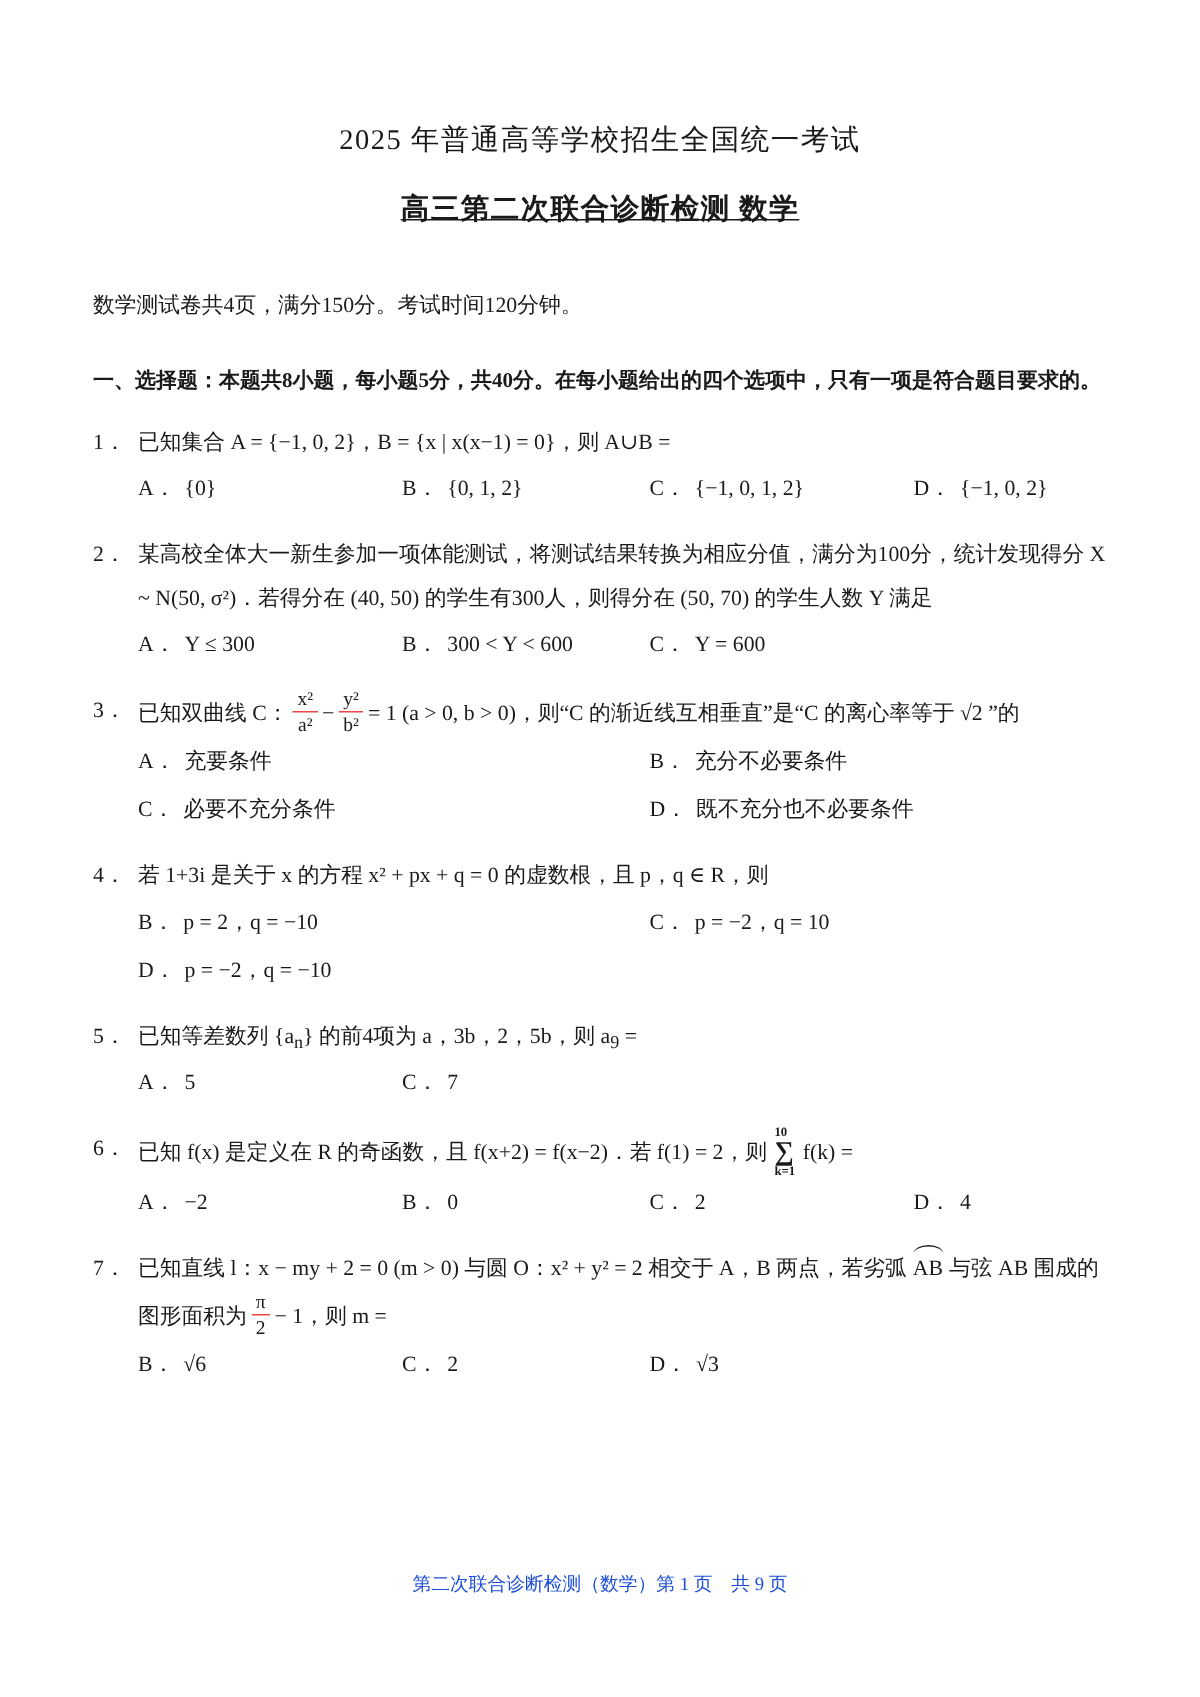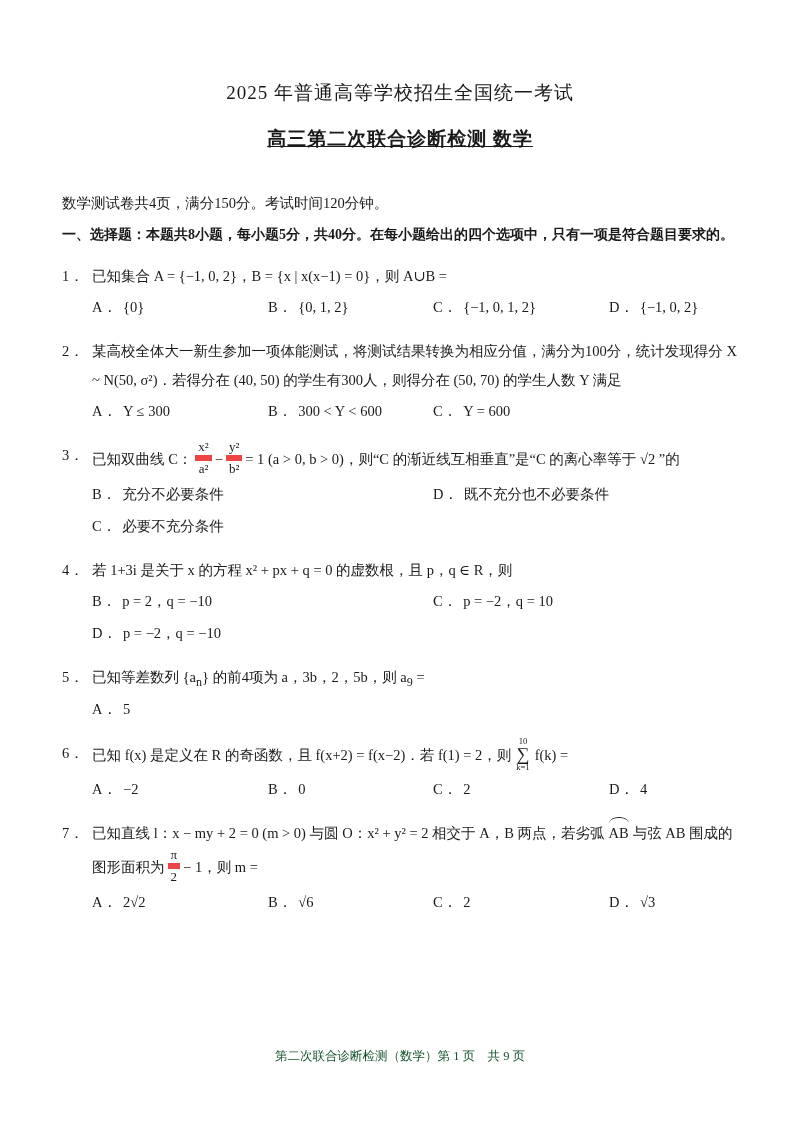--- a/index.html
+++ b/index.html
@@ -13,56 +13,56 @@
   }
   .sheet { padding: 80px 62px 0 62px; }
   .title {
     text-align: center; font-weight: normal; font-size: 19px;
     margin-bottom: 20px; letter-spacing: 1px;
   }
   .subtitle {
     text-align: center; font-weight: bold; font-size: 19px;
     margin-bottom: 42px; letter-spacing: 1px; text-decoration: underline;
   }
-  .note { margin-bottom: 13px; }
+  .note { margin-bottom: 32px; }
   .section {
     font-weight: bold; font-size: 14px; white-space: nowrap;
     margin-bottom: 18px;
   }
   .question { margin-bottom: 13px; }
   .q-row { display: flex; line-height: 2.05; }
   .q-num { flex: none; width: 30px; }
   .q-body { flex: 1; }
   .opts { display: grid; margin-left: 30px; line-height: 2.2; }
   .opts.c4 { grid-template-columns: 176px 165px 176px auto; }
   .opts.c2 { grid-template-columns: 341px auto; }
   .opt .ol { margin-right: 6px; }
   .frac {
     display: inline-flex; flex-direction: column; text-align: center;
     vertical-align: middle; line-height: 1.25; font-size: 13px;
     margin: 0 3px; position: relative; top: -2px;
   }
-  .frac .fn { border-bottom: 6px solid #ef4444; padding: 0 3px; }
+  .frac .fn { border-bottom: 1px solid #ef4444; padding: 0 3px; }
   .frac .fd { padding: 0 3px; }
   .sum {
-    display: inline-flex; flex-direction: column; align-items: center;
+    display: inline-flex; flex-direction: column; 
     vertical-align: middle; line-height: 1.05; margin: 0 5px;
-    position: relative; top: -2px;
+    position: relative; top: -2px; font-weight: bold;
   }
   .sum .st, .sum .sb { font-size: 8.5px; }
   .sum .ss { font-size: 18px; line-height: 0.95; }
   .arc { position: relative; display: inline-block; margin: 0 4px; }
   .arc::before {
     content: ""; position: absolute; left: 0; right: 0; top: -2px; height: 5px;
     border-top: 1.3px solid #1a1a1a;
     border-radius: 50% 50% 0 0 / 100% 100% 0 0;
   }
   .footer {
     position: absolute; left: 0; right: 0; top: 1048px;
-    text-align: center; font-size: 12.5px; color: #14532d;
+    text-align: center; font-size: 12.5px; color: #1d4ed8;
   }
 </style>
 </head>
 <body>
 
 <div class="sheet">
 
   <div class="title">2025 年普通高等学校招生全国统一考试</div>
   <div class="subtitle">高三第二次联合诊断检测 数学</div>
   <div class="note">数学测试卷共4页，满分150分。考试时间120分钟。</div>
@@ -100,23 +100,24 @@
         <span>已知双曲线 C：</span><span class="frac">
             <span class="fn">x²</span>
             <span class="fd">a²</span>
           </span><span>−</span><span class="frac">
             <span class="fn">y²</span>
             <span class="fd">b²</span>
           </span><span>= 1 (a &gt; 0, b &gt; 0)，则“C 的渐近线互相垂直”是“C 的离心率等于 √2 ”的</span>
       </span>
     </div>
     <div class="opts c2">
+      <span class="opt"><span class="ol">A．</span><span>充要条件</span></span>
       <span class="opt"><span class="ol">B．</span><span>充分不必要条件</span></span>
+      <span class="opt"><span class="ol">C．</span><span>必要不充分条件</span></span>
       <span class="opt"><span class="ol">D．</span><span>既不充分也不必要条件</span></span>
-      <span class="opt"><span class="ol">C．</span><span>必要不充分条件</span></span>
     </div>
   </div>
 
   <div class="question">
     <div class="q-row">
       <span class="q-num">4．</span>
       <span class="q-body">若 1+3i 是关于 x 的方程 x² + px + q = 0 的虚数根，且 p，q ∈ R，则</span>
     </div>
     <div class="opts c2">
       <span class="opt"><span class="ol">B．</span><span>p = 2，q = −10</span></span>
@@ -125,20 +126,21 @@
     </div>
   </div>
 
   <div class="question">
     <div class="q-row">
       <span class="q-num">5．</span>
       <span class="q-body"><span>已知等差数列 {a</span><sub>n</sub><span>} 的前4项为 a，3b，2，5b，则 a</span><sub>9</sub><span> =</span></span>
     </div>
     <div class="opts c4">
       <span class="opt"><span class="ol">A．</span><span>5</span></span>
+      <span class="opt"><span class="ol">C．</span><span>7</span></span>
     </div>
   </div>
 
   <div class="question">
     <div class="q-row">
       <span class="q-num">6．</span>
       <span class="q-body">
         <span>已知 f(x) 是定义在 R 的奇函数，且 f(x+2) = f(x−2)．若 f(1) = 2，则</span><span class="sum">
             <span class="st">10</span>
             <span class="ss">∑</span>
@@ -158,21 +160,20 @@
     <div class="q-row">
       <span class="q-num">7．</span>
       <span class="q-body">
         <span>已知直线 l：x − my + 2 = 0 (m &gt; 0) 与圆 O：x² + y² = 2 相交于 A，B 两点，若劣弧</span><span class="arc">AB</span><span>与弦 AB 围成的图形面积为</span><span class="frac">
             <span class="fn">π</span>
             <span class="fd">2</span>
           </span><span>− 1，则 m =</span>
       </span>
     </div>
     <div class="opts c4">
-      <span class="opt"><span class="ol">A．</span><span>2√2</span></span>
       <span class="opt"><span class="ol">B．</span><span>√6</span></span>
       <span class="opt"><span class="ol">C．</span><span>2</span></span>
       <span class="opt"><span class="ol">D．</span><span>√3</span></span>
     </div>
   </div>
 
 </div>
 
 <div class="footer">第二次联合诊断检测（数学）第 1 页　共 9 页</div>
 

